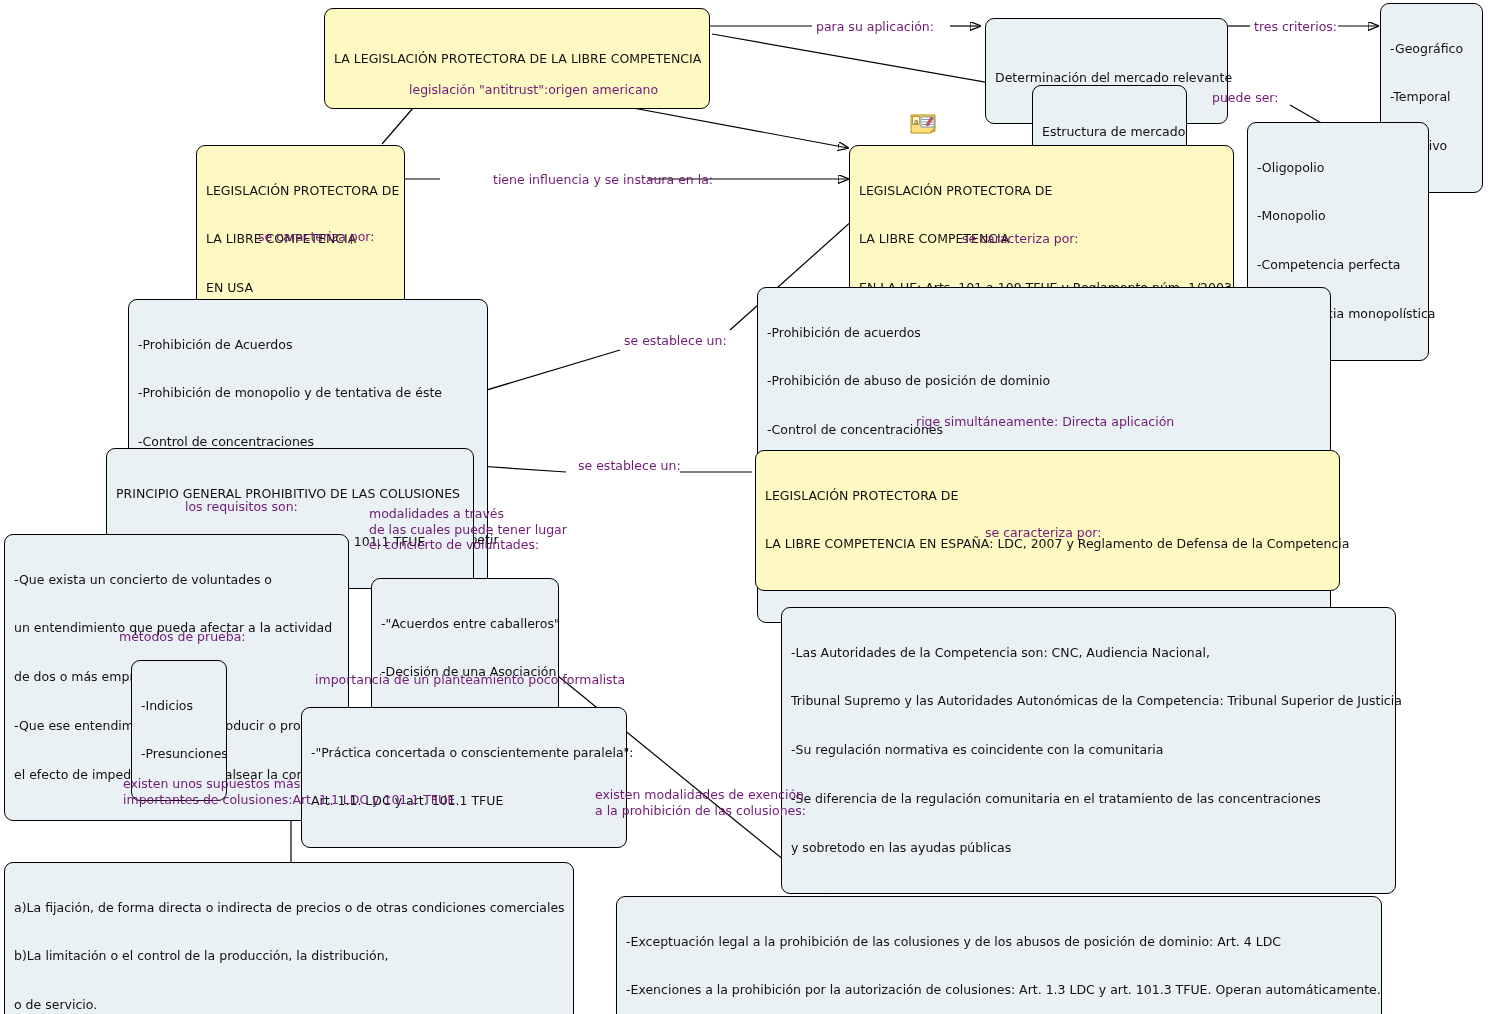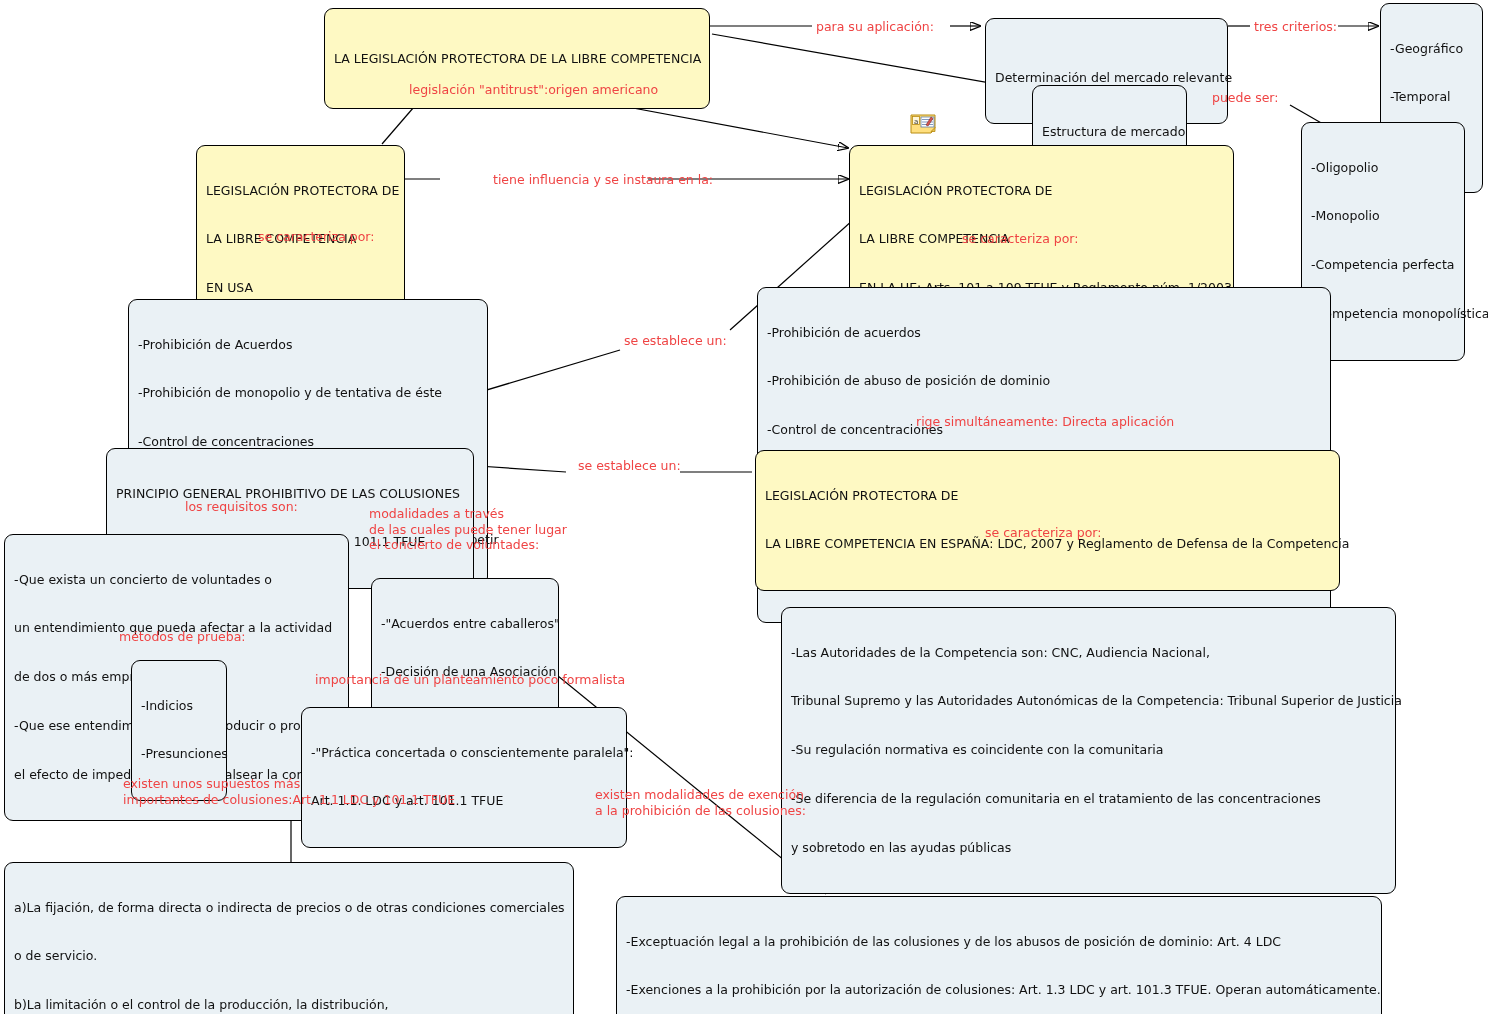--- a/index.html
+++ b/index.html
@@ -40,21 +40,21 @@
   }
   .node.green {
     background: #fef9c3;
   }
   .node.blue {
     background: #eaf1f5;
   }
   .node .ln { display: block; }
   .lbl {
     position: absolute;
-    color: #ef4444;
+    color: #701a75;
     white-space: pre;
     line-height: 1.25;
     background: transparent;
   }
   .note-icon {
     position: absolute;
     width: 26px;
     height: 20px;
   }
 </style>
@@ -152,21 +152,21 @@
   <div class="node blue" style="left:1380px; top:3px; width:103px; font-size:12.5px;">
     <span class="ln">-Geográfico</span>
     <span class="ln">-Temporal</span>
     <span class="ln">-Objetivo</span>
   </div>
 
   <div class="node blue" style="left:1032px; top:85px; width:155px; font-size:12.5px; padding-top:5px; padding-bottom:5px;">
     <span class="ln">Estructura de mercado</span>
   </div>
 
-  <div class="node blue" style="left:1301px; top:122px; width:164px; font-size:12.5px;">
+  <div class="node blue" style="left:1247px; top:122px; width:182px; font-size:12.5px;">
     <span class="ln">-Oligopolio</span>
     <span class="ln">-Monopolio</span>
     <span class="ln">-Competencia perfecta</span>
     <span class="ln">-Competencia monopolística</span>
   </div>
 
   <div class="node green" style="left:196px; top:145px; width:209px; font-size:12.5px;">
     <span class="ln">LEGISLACIÓN PROTECTORA DE</span>
     <span class="ln">LA LIBRE COMPETENCIA</span>
     <span class="ln">EN USA</span>
@@ -233,22 +233,22 @@
   <div class="node blue" style="left:781px; top:607px; width:615px; font-size:12.5px;">
     <span class="ln">-Las Autoridades de la Competencia son: CNC, Audiencia Nacional,</span>
     <span class="ln">Tribunal Supremo y las Autoridades Autonómicas de la Competencia: Tribunal Superior de Justicia</span>
     <span class="ln">-Su regulación normativa es coincidente con la comunitaria</span>
     <span class="ln">-Se diferencia de la regulación comunitaria en el tratamiento de las concentraciones</span>
     <span class="ln">y sobretodo en las ayudas públicas</span>
   </div>
 
   <div class="node blue" style="left:4px; top:862px; width:570px; font-size:12.5px;">
     <span class="ln">a)La fijación, de forma directa o indirecta de precios o de otras condiciones comerciales</span>
+    <span class="ln">b)La limitación o el control de la producción, la distribución,</span>
     <span class="ln">o de servicio.</span>
-    <span class="ln">b)La limitación o el control de la producción, la distribución,</span>
     
     
     
     
     
   </div>
 
   <div class="node blue" style="left:616px; top:896px; width:766px; font-size:12.5px;">
     <span class="ln">-Exceptuación legal a la prohibición de las colusiones y de los abusos de posición de dominio: Art. 4 LDC</span>
     <span class="ln">-Exenciones a la prohibición por la autorización de colusiones: Art. 1.3 LDC y art. 101.3 TFUE. Operan automáticamente.</span>

